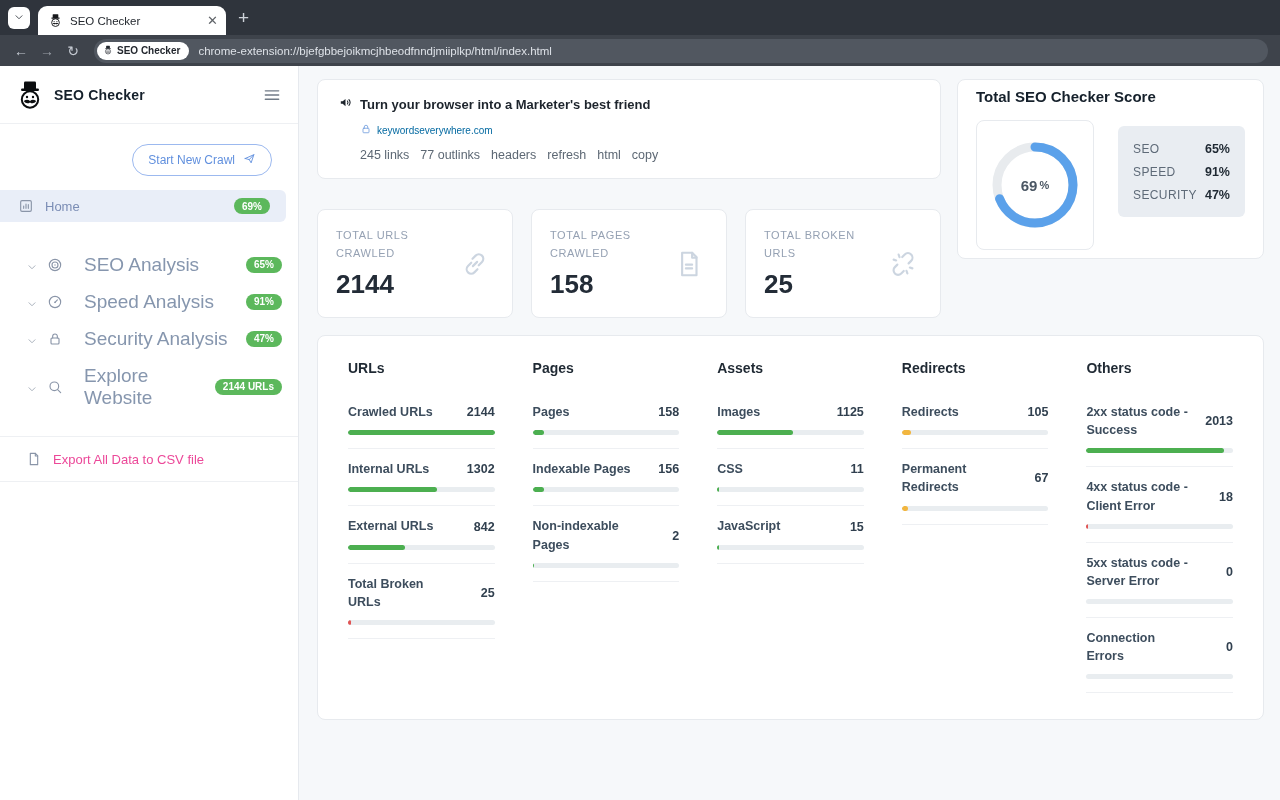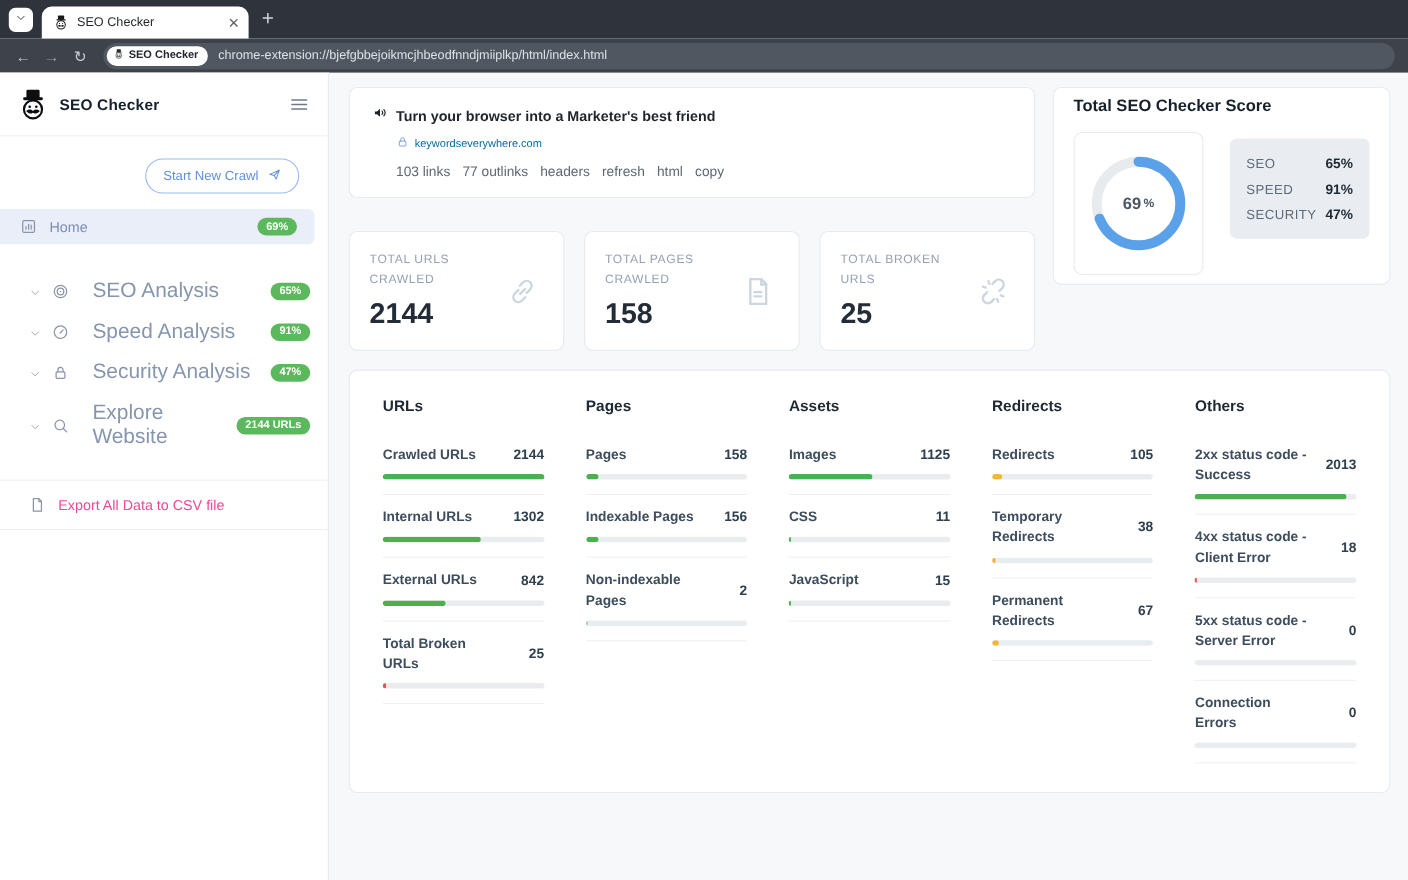--- a/index.html
+++ b/index.html
@@ -240,21 +240,21 @@
             <span class="promo-title">Turn your browser into a Marketer's best friend</span>
           </div>
           <div class="promo-link-row">
             <span class="ic"><svg viewBox="0 0 24 24" fill="none" stroke="currentColor" stroke-width="1.7" stroke-linecap="round" stroke-linejoin="round">
                   <rect x="6" y="10.5" width="12" height="9" rx="1.5"></rect>
                   <path d="M8.5 10.5V8a3.5 3.5 0 017 0v2.5"></path>
                 </svg></span>
             <a class="promo-link">keywordseverywhere.com</a>
           </div>
           <div class="promo-stats" id="promo-stats">
-              <span>103 links</span>
+              <span>245 links</span>
               <span>77 outlinks</span>
               <span>headers</span>
               <span>refresh</span>
               <span>html</span>
               <span>copy</span>
             </div>
         </div>
         <div class="stat-cards" id="stat-cards">
   <div class="card stat-card">
     <div class="stat-label">TOTAL URLS CRAWLED</div>
@@ -429,29 +429,20 @@
         <div class="metric-head">
           <span class="metric-name">Redirects</span>
           <span class="metric-value">105</span>
         </div>
         <div class="bar">
           <div class="bar-fill fill-yellow" style="width:6%"></div>
         </div>
       </div>
       <div class="metric">
         <div class="metric-head">
-          <span class="metric-name">Temporary Redirects</span>
-          <span class="metric-value">38</span>
-        </div>
-        <div class="bar">
-          <div class="bar-fill fill-yellow" style="width:2%"></div>
-        </div>
-      </div>
-      <div class="metric">
-        <div class="metric-head">
           <span class="metric-name">Permanent Redirects</span>
           <span class="metric-value">67</span>
         </div>
         <div class="bar">
           <div class="bar-fill fill-yellow" style="width:4%"></div>
         </div>
       </div>
   </div>
   <div class="metric-col">
     <div class="col-header">Others</div>

